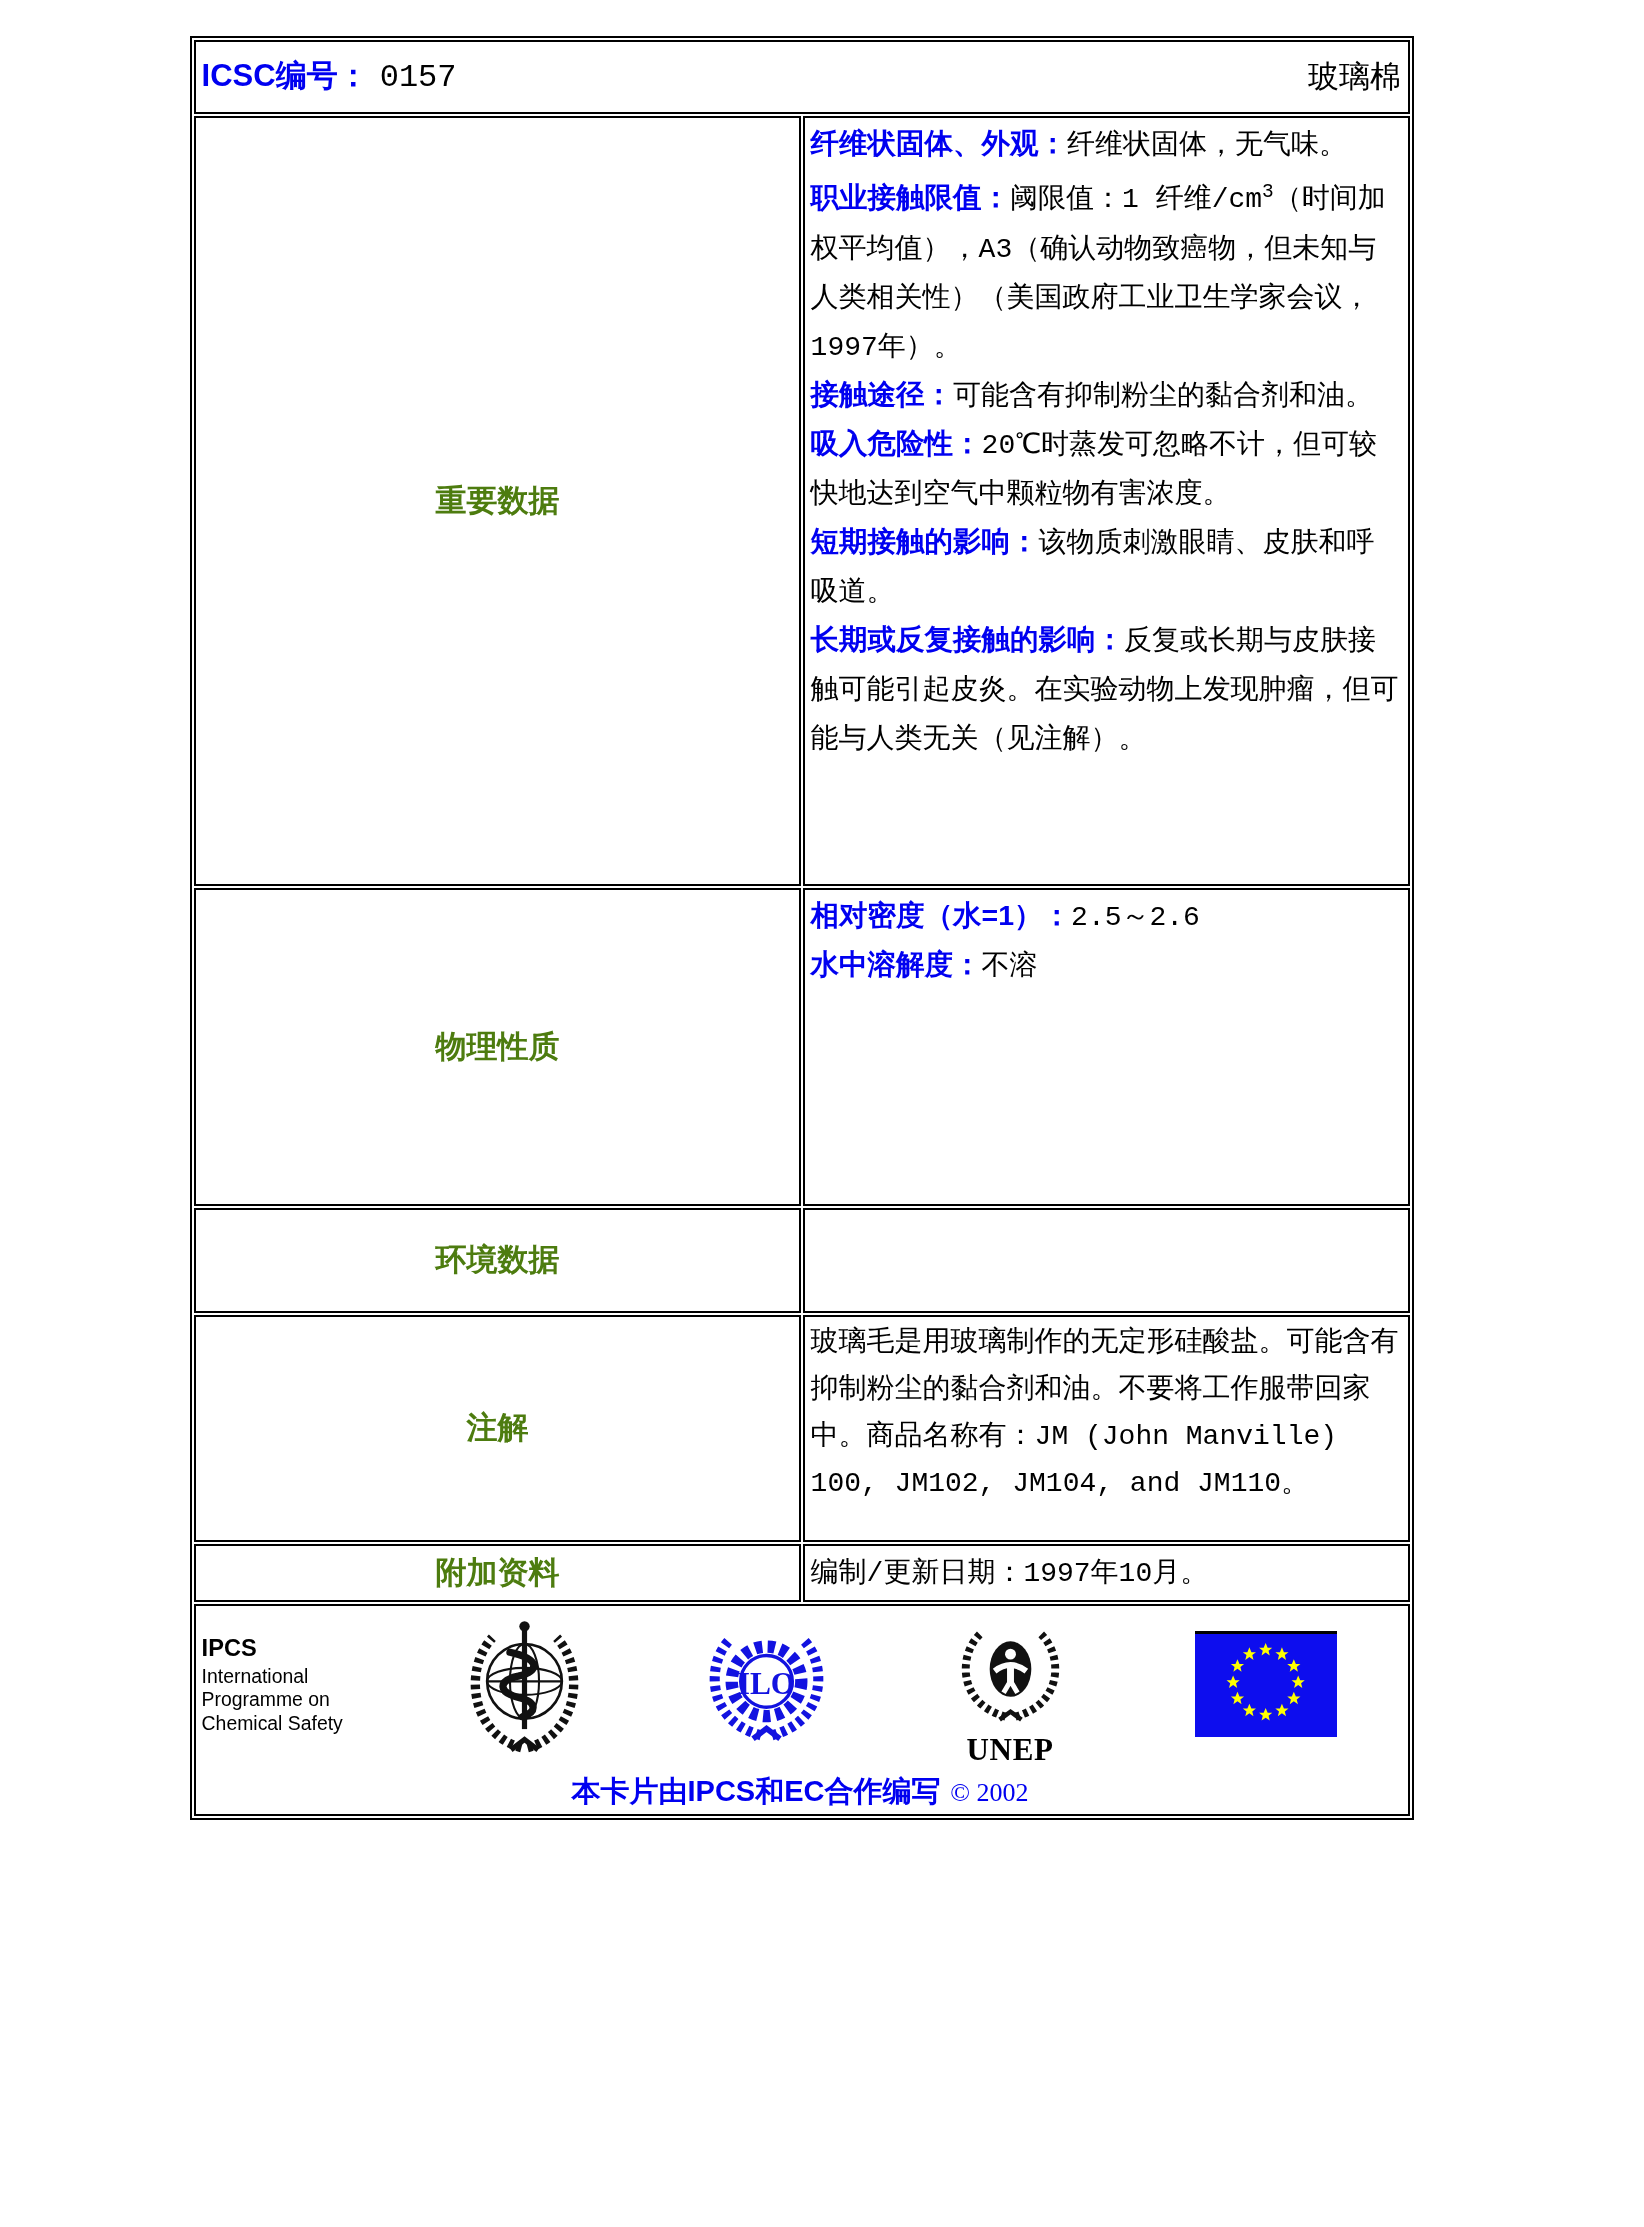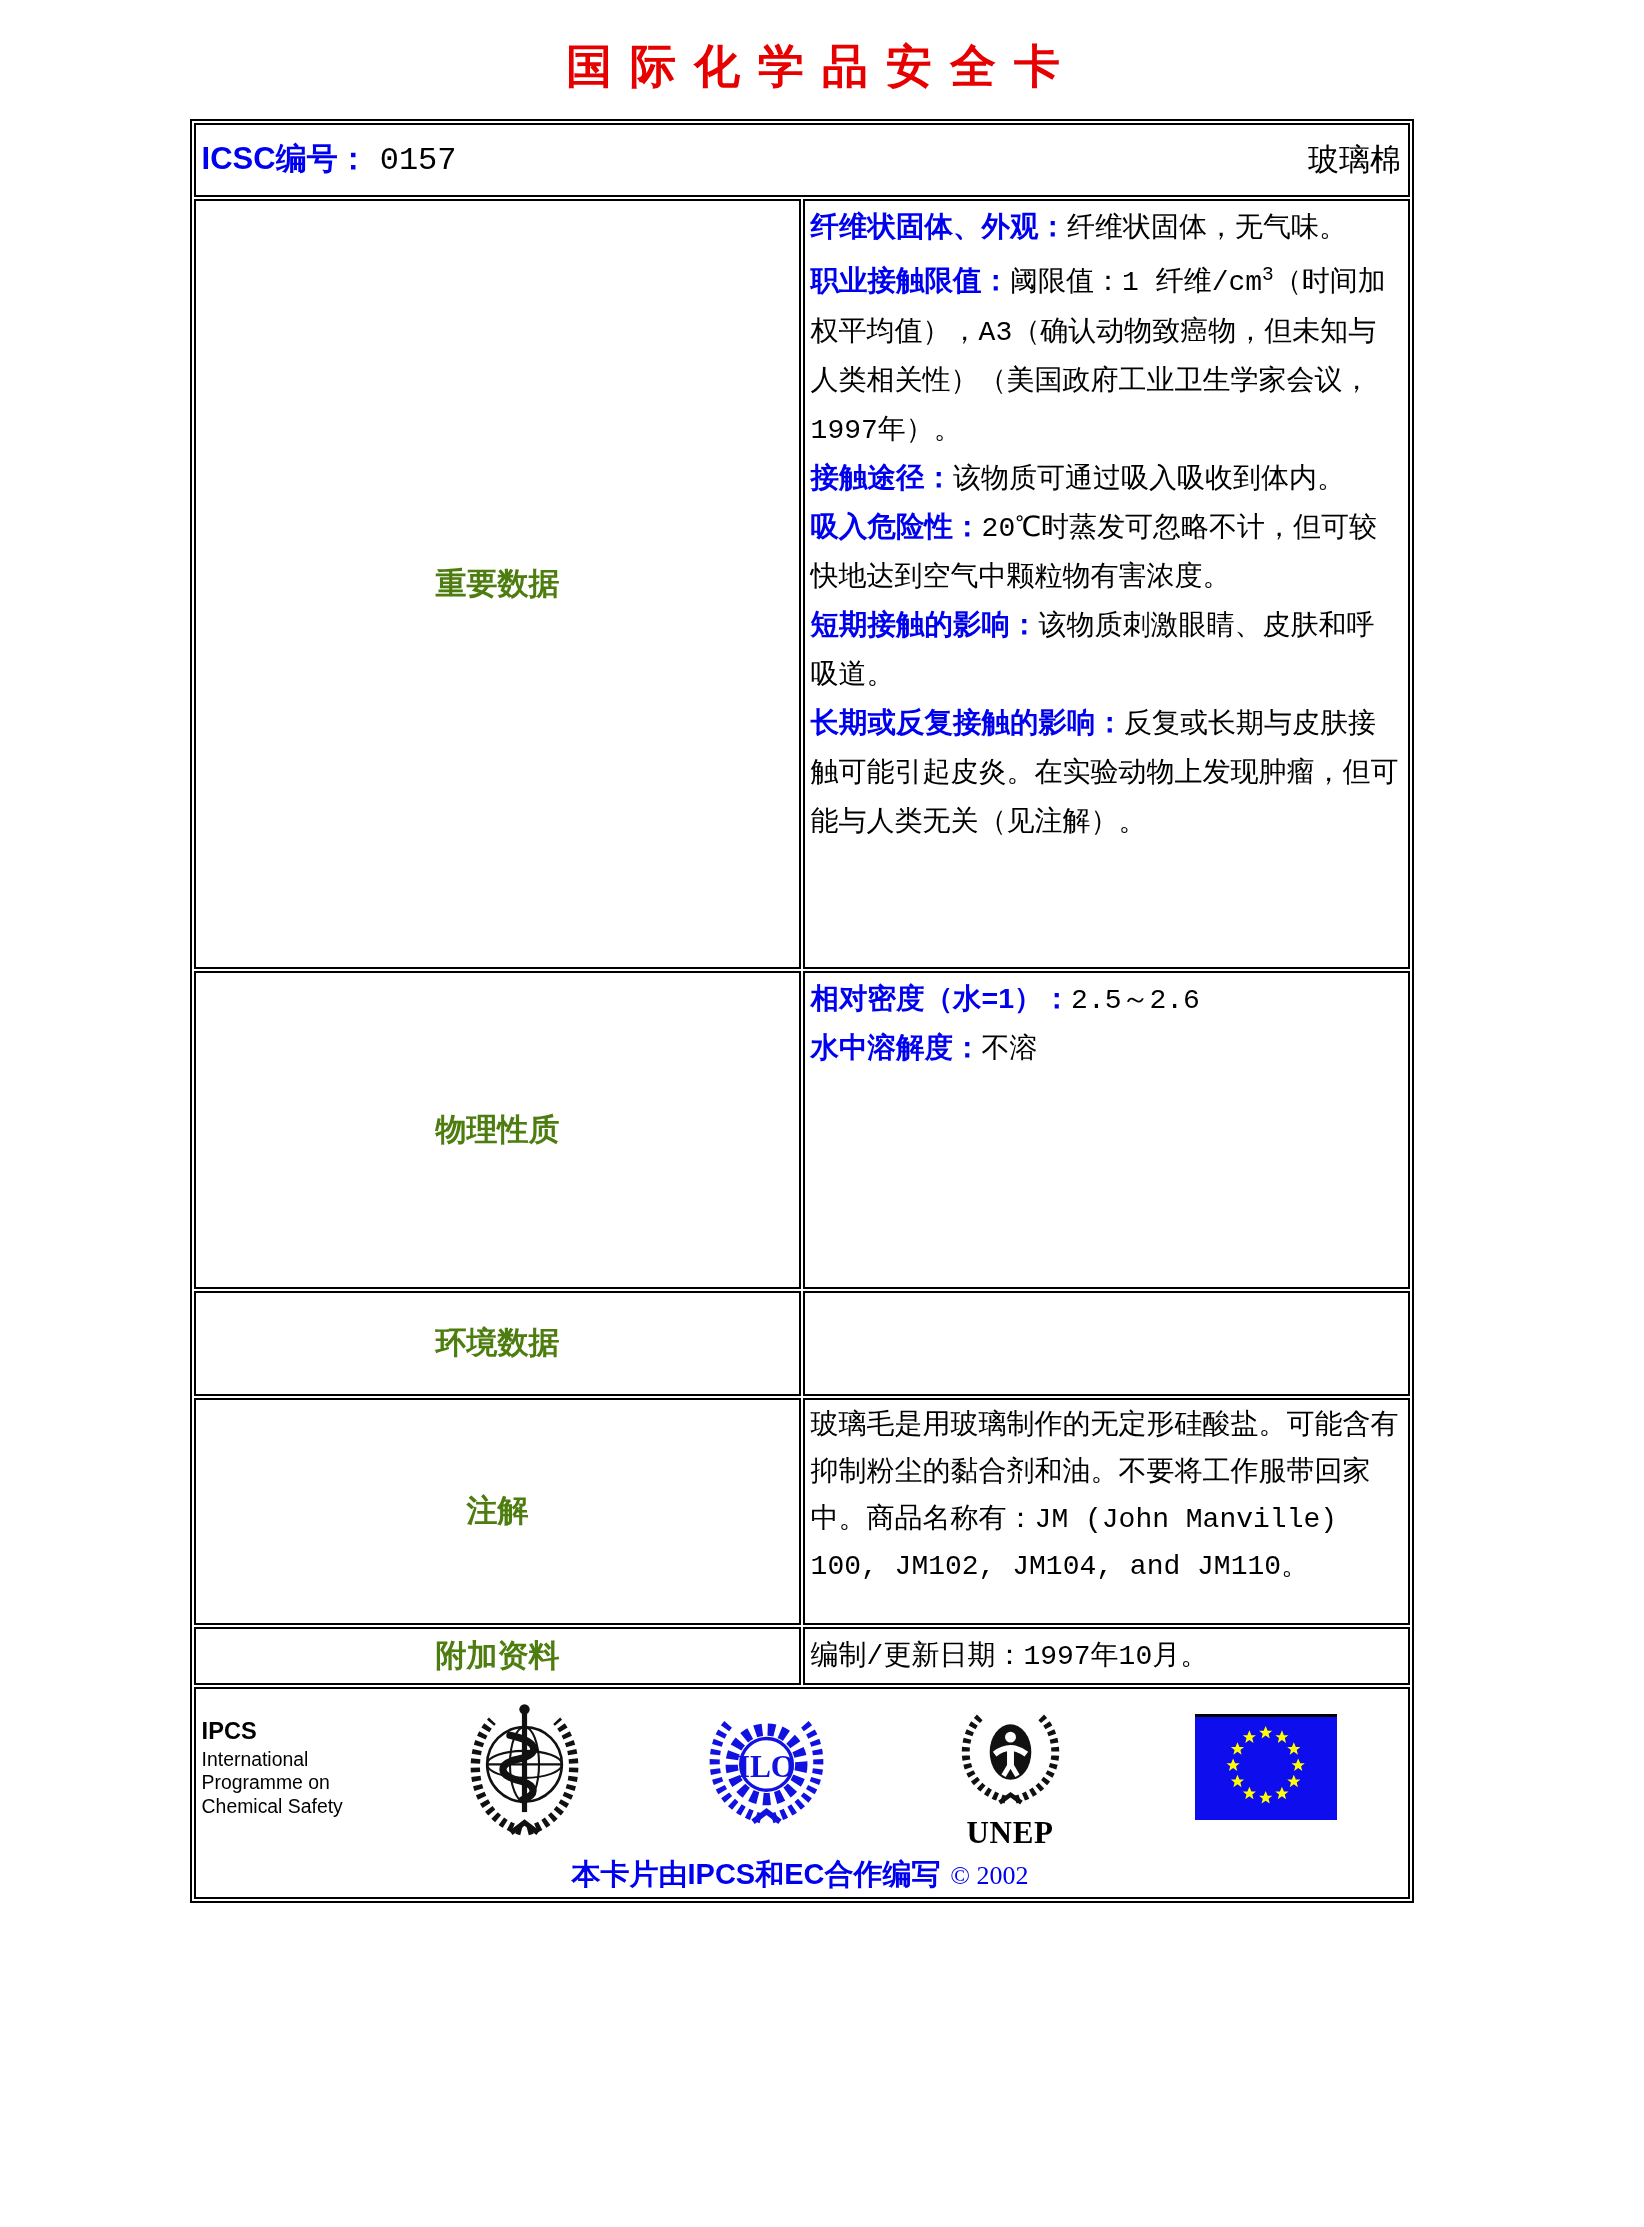--- a/index.html
+++ b/index.html
@@ -39,21 +39,20 @@
            font-family:"Liberation Sans","DejaVu Sans",sans-serif;font-size:29px;line-height:33px;}
   .cap-copy{font-family:"Liberation Serif","DejaVu Serif",serif;font-weight:normal;font-size:26px;margin-left:9.7px;}
   .legal{height:50px;vertical-align:middle !important;font-size:26px;}
   .legal-lbl{font-weight:bold;font-family:"Liberation Sans","DejaVu Sans",sans-serif;font-size:28px;color:#000;}
 </style>
 </head>
 <body>
 
 <div class="page">
 
-  <h1 class="title">国际化学品安全卡</h1>
 
   <table class="card">
 
     <tbody>
         <tr>
       <td colspan="2" class="c hdr">
         <div class="hdr-flex">
           <span>
             <span class="blue hdr-lbl">ICSC编号：</span><span class="hdr-num">0157</span>
           </span>
@@ -62,21 +61,21 @@
       </td>
     </tr>
 
     <tr>
       <td class="lbl" style="height:764px;">
         <span>重要数据</span>
       </td>
       <td class="c">
         <p><span class="blue">纤维状固体、外观：</span><span class="txt">纤维状固体，无气味。</span></p>
         <p><span class="blue">职业接触限值：</span><span class="txt">阈限值：1 纤维/cm</span><sup class="txt">3</sup><span class="txt">（时间加权平均值），A3（确认动物致癌物，但未知与人类相关性）（美国政府工业卫生学家会议，1997年）。</span></p>
-        <p><span class="blue">接触途径：</span><span class="txt">该物质可通过吸入吸收到体内。</span></p>
+        <p><span class="blue">接触途径：</span><span class="txt">可能含有抑制粉尘的黏合剂和油。</span></p>
         <p><span class="blue">吸入危险性：</span><span class="txt">20℃时蒸发可忽略不计，但可较快地达到空气中颗粒物有害浓度。</span></p>
         <p><span class="blue">短期接触的影响：</span><span class="txt">该物质刺激眼睛、皮肤和呼吸道。</span></p>
         <p><span class="blue">长期或反复接触的影响：</span><span class="txt">反复或长期与皮肤接触可能引起皮炎。在实验动物上发现肿瘤，但可能与人类无关（见注解）。</span></p>
       </td>
     </tr>
 
     <tr>
       <td class="lbl" style="height:312px;">
         <span>物理性质</span>
       </td>

